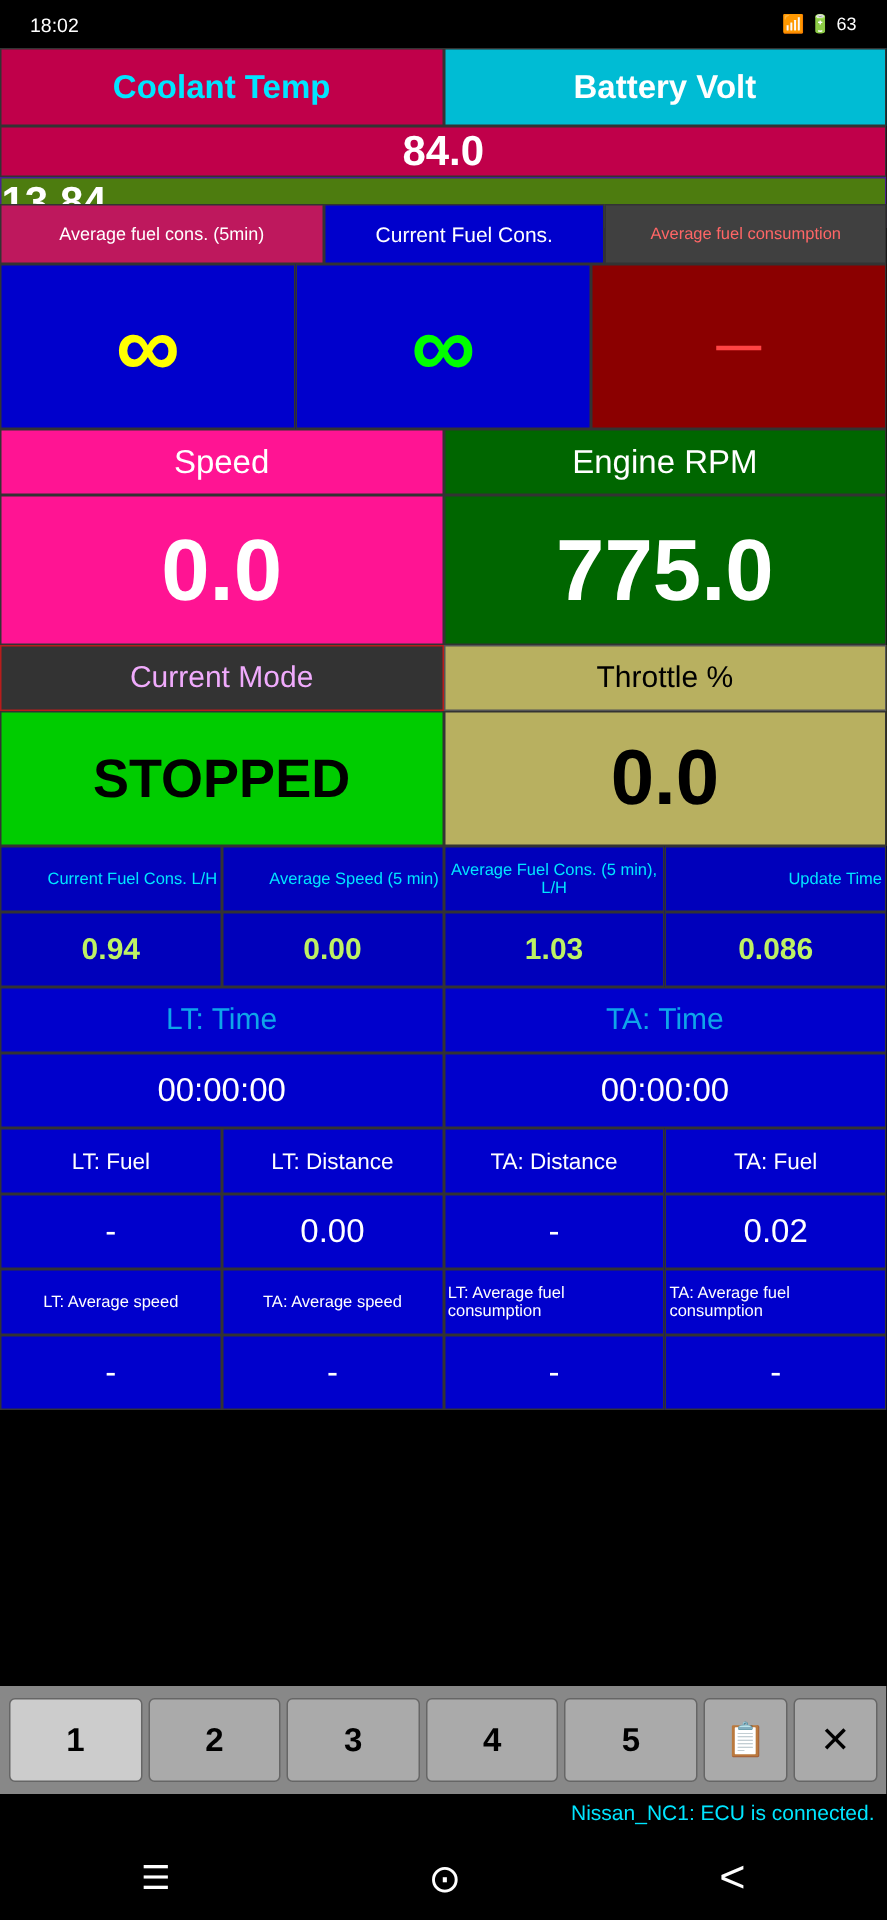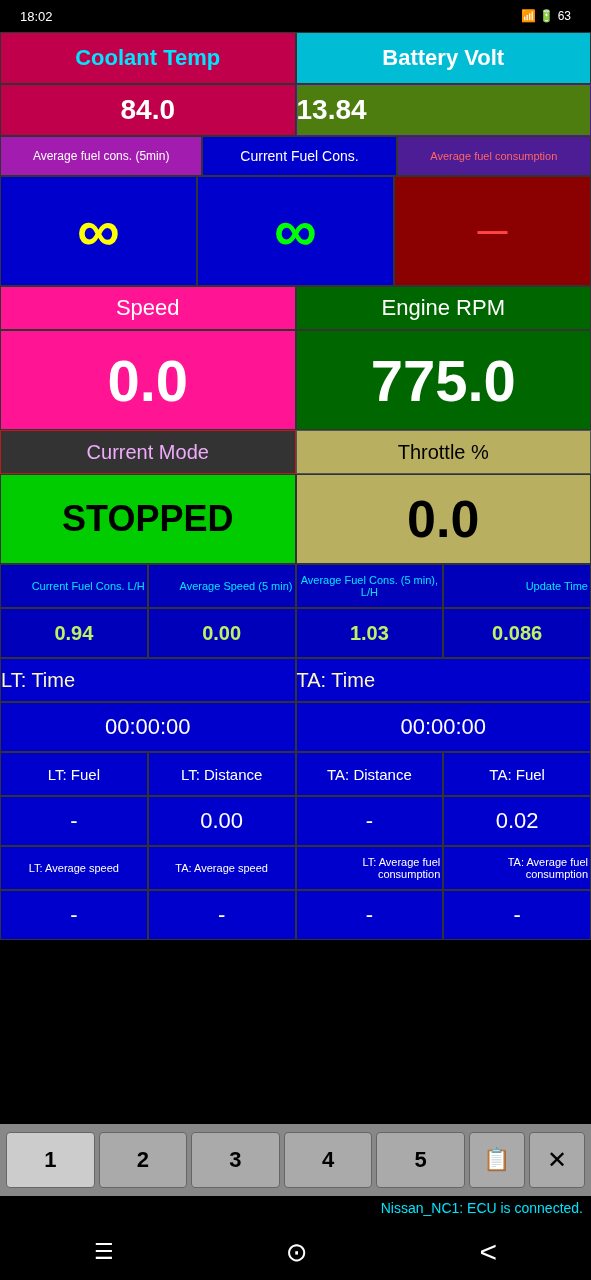--- a/index.html
+++ b/index.html
@@ -56,20 +56,21 @@
       font-weight: bold;
       display: flex;
       align-items: center;
       justify-content: center;
       border: 1px solid #333;
     }
     
     .row-values-1 {
       display: flex;
       height: 52px;
+      flex-direction: column;
     }
     .cell-coolant-val {
       flex: 1;
       background: #c0004a;
       color: #fff;
       font-size: 28px;
       font-weight: bold;
       display: flex;
       align-items: center;
       justify-content: center;
@@ -85,45 +86,45 @@
       align-items: center;
       border: 1px solid #4c1d95;
     }
     
     .row-fuel-headers {
       display: flex;
       height: 40px;
     }
     .cell-avg-fuel-label {
       flex: 1;
-      background: #a21caf;
+      background: #be185d;
       color: #fff;
       font-size: 12px;
       display: flex;
       align-items: center;
       justify-content: center;
       text-align: center;
       border: 1px solid #333;
-      padding: 6px;
+      padding: 16px;
     }
     .cell-cur-fuel-label {
       flex: 1;
       background: #0000cc;
       color: #fff;
       font-size: 14px;
       display: flex;
       align-items: center;
       justify-content: center;
       text-align: center;
       border: 1px solid #333;
       padding: 2px;
     }
     .cell-avg-fuel-label2 {
       flex: 1;
-      background: #4c1d95;
+      background: #404040;
       color: #ff6666;
       font-size: 11px;
       display: flex;
       align-items: center;
       justify-content: center;
       text-align: center;
       border: 1px solid #333;
       padding: 2px;
     }
     
@@ -297,25 +298,25 @@
       border: 1px solid #333;
     }
     
     .row-time-header {
       display: flex;
       height: 44px;
     }
     .cell-time-label {
       flex: 1;
       background: #0000cc;
-      color: #fef9c3;
+      color: #0ea5e9;
       font-size: 20px;
       display: flex;
       align-items: center;
-      justify-content: flex-start;
+      justify-content: center;
       border: 1px solid #333;
     }
     
     .row-time-values {
       display: flex;
       height: 50px;
     }
     .cell-time-val {
       flex: 1;
       background: #0000cc;
@@ -364,21 +365,21 @@
       height: 44px;
     }
     .cell-avg-label {
       flex: 1;
       background: #0000cc;
       color: #fff;
       font-size: 11px;
       display: flex;
       align-items: center;
       justify-content: center;
-      text-align: right;
+      text-align: left;
       border: 1px solid #333;
       padding: 2px;
     }
     
     .row-avg-values {
       display: flex;
       height: 50px;
     }
     .cell-avg-val {
       flex: 1;

